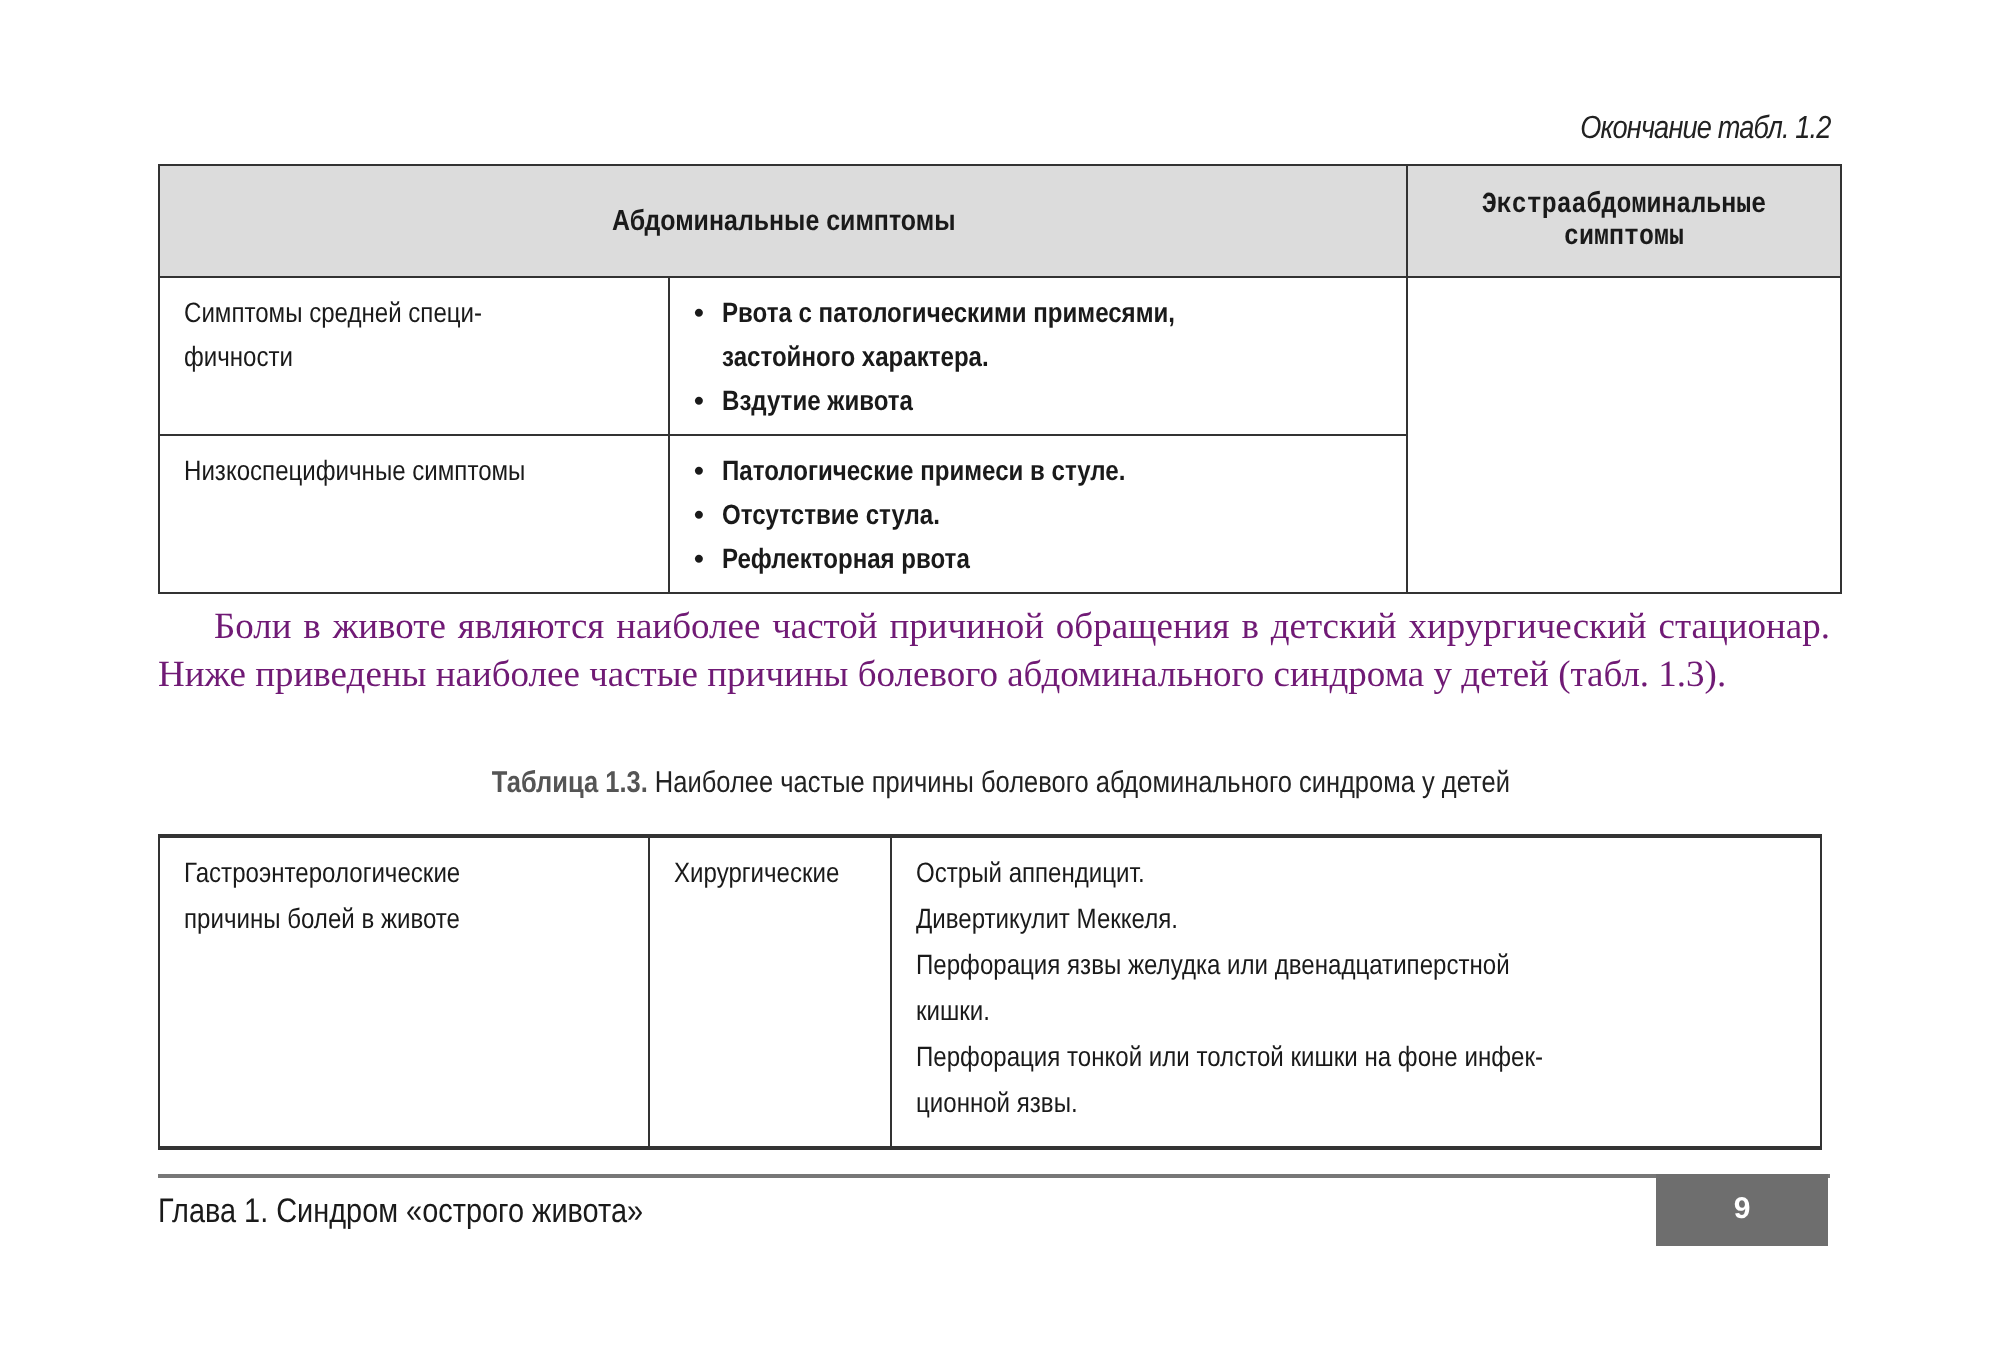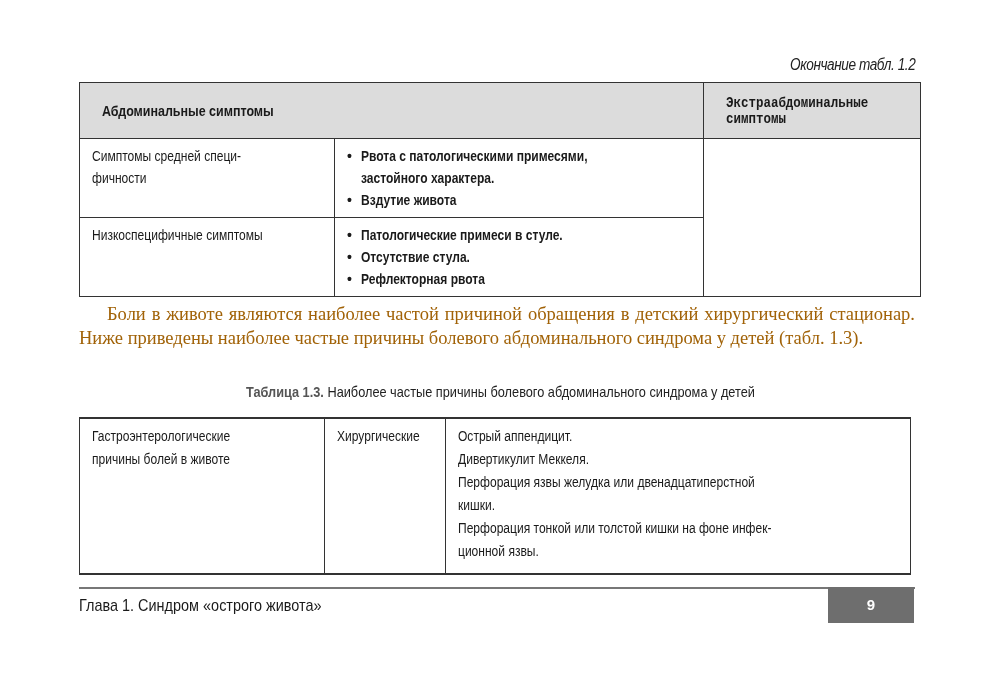--- a/index.html
+++ b/index.html
@@ -10,33 +10,33 @@
       position: absolute; right: 85px; top: 56px;
       font-family: "Liberation Sans", sans-serif; font-style: italic;
       font-size: 16px; letter-spacing: -0.5px; color: #222;
       transform: scaleX(0.85); transform-origin: right center;
     }
 
     table { border-collapse: collapse; position: absolute; }
     td, th { border: 1px solid #333; vertical-align: top; font-family: "Liberation Sans", sans-serif; }
 
     #t1 { left: 79px; top: 82px; width: 836px; }
-    #t1 th { background: #dcdcdc; font-weight: bold; font-size: 14.5px; text-align: left; vertical-align: middle; height: 56px; padding: 4px 8px; }
+    #t1 th { background: #dcdcdc; font-weight: bold; font-size: 14.5px; text-align: center; vertical-align: middle; height: 56px; padding: 4px 8px; }
     #t1 td { font-size: 14px; line-height: 22px; padding: 6px 12px; margin-top: 20px; }
     .sx { display: inline-block; transform: scaleX(0.86); transform-origin: left center; white-space: nowrap; }
     .sxc { display: inline-block; transform: scaleX(0.86); transform-origin: center center; }
 
     ul.bul { list-style: none; }
     ul.bul li { position: relative; padding-left: 14px; font-weight: bold; }
     ul.bul li::before { content: "\2022"; position: absolute; left: 0; top: 0; }
 
     .para {
       position: absolute; left: 79px; top: 302px; width: 836px;
       font-family: "Liberation Serif", serif; font-size: 18.5px; line-height: 24px;
-      text-align: justify; color: #a16207;
+      text-align: justify; color: #701a75;
     }
     .para span.indent { display: inline-block; width: 28px; }
 
     .caption {
       position: absolute; left: 0; width: 1000px; top: 383px; text-align: center;
       font-family: "Liberation Sans", sans-serif; font-size: 15px; color: #222;
     }
     .caption .inner { display: inline-block; transform: scaleX(0.85); transform-origin: center; white-space: nowrap; }
     .caption b { color: #555; }
 

